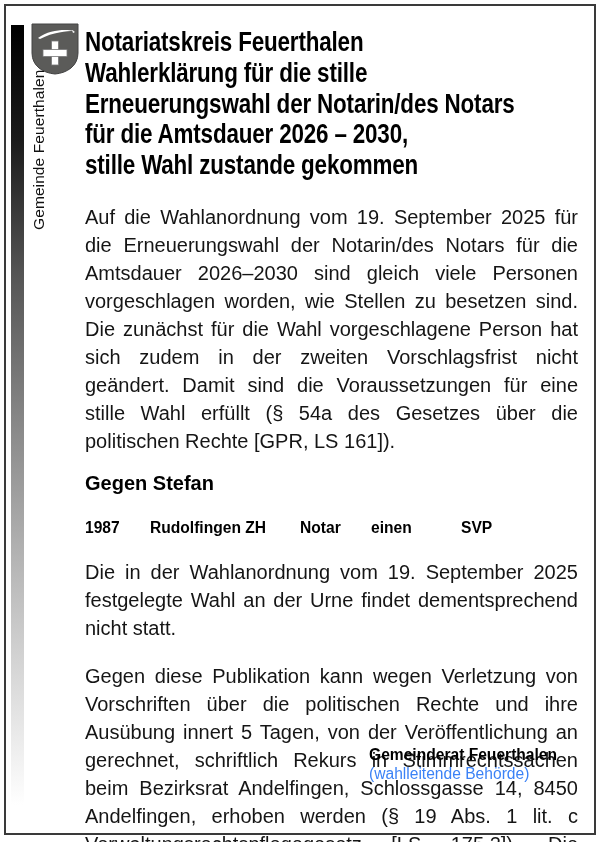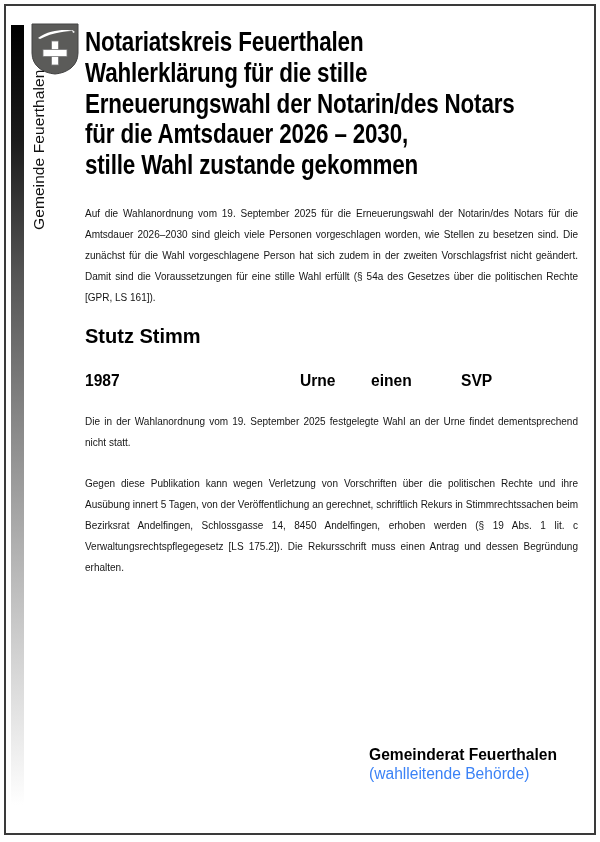--- a/index.html
+++ b/index.html
@@ -8,21 +8,21 @@
     .side-bar { position: absolute; left: 11px; top: 25px; width: 13px; height: 780px;
       background: linear-gradient(to bottom, #000 0%, #1c1c1c 15%, #555 32%, #8a8a8a 52%, #b8b8b8 70%, #dedede 86%, #ffffff 100%); }
     .shield { position: absolute; left: 31px; top: 23px; width: 48px; height: 52px; }
     .vertical-label { position: absolute; left: 30px; top: 230px; transform-origin: 0 0; transform: rotate(-90deg);
       font-size: 15.5px; font-weight: 400; white-space: nowrap; color: #111; letter-spacing: 0.1px; }
     .title { position: absolute; left: 85px; top: 27px; width: 500px; margin: 0;
       font-family: "Liberation Sans", sans-serif; font-weight: 700; font-size: 27px; line-height: 30.8px;
       transform: scaleX(0.83); transform-origin: 0 0; letter-spacing: -0.2px; color: #000; white-space: nowrap; }
     .title span { display: block; }
     .content { position: absolute; left: 85px; top: 203px; width: 493px; }
-    .para { margin: 0; font-size: 10px; line-height: 21px; text-align: justify; color: #151515; hyphens: manual; }
+    .para { margin: 0; font-size: 20px; line-height: 28px; text-align: justify; color: #151515; hyphens: manual; }
     .para.gap { margin-top: 19.4px; }
     .name { margin: 16px 0 0 0; font-size: 20px; font-weight: 700; line-height: 24px; color: #000; }
     .row { position: relative; height: 20px; margin-top: 24px; font-size: 15.6px; font-weight: 700; color: #000; }
     .row span { position: absolute; top: 0; white-space: nowrap; }
     .signature { position: absolute; left: 369px; top: 745px; font-size: 15.6px; line-height: 19.4px; }
     .signature .org { font-weight: 700; color: #000; display: block; text-align: right; }
     .signature .role { display: block; color: #3b82f6; }
   </style>
 </head>
 <body>
@@ -47,24 +47,25 @@
 <h1 class="title">
   <span>Notariatskreis Feuerthalen</span>
   <span>Wahlerklärung für die stille</span>
   <span>Erneuerungswahl der Notarin/des Notars</span>
   <span>für die Amtsdauer 2026 – 2030,</span>
   <span>stille Wahl zustande gekommen</span>
 </h1>
 
 <div class="content">
   <p class="para">Auf die Wahlanordnung vom 19. September 2025 für die Erneue­rungswahl der Notarin/des Notars für die Amtsdauer 2026–2030 sind gleich viele Personen vorgeschlagen worden, wie Stellen zu besetzen sind. Die zunächst für die Wahl vorgeschlagene Person hat sich zudem in der zweiten Vorschlagsfrist nicht geändert. Damit sind die Voraussetzungen für eine stille Wahl erfüllt (§ 54a des Gesetzes über die politischen Rechte [GPR, LS 161]).</p>
-  <div class="name">Stutz Stimm</div>
+  <div class="name">Gegen Stefan</div>
   <div class="row">
     <span style="left:0">1987</span>
-    <span style="left:215px">Urne</span>
+    <span style="left:65px">Rudolfingen ZH</span>
+    <span style="left:215px">Notar</span>
     <span style="left:286px">einen</span>
     <span style="left:376px">SVP</span>
   </div>
   <p class="para gap" style="">Die in der Wahlanordnung vom 19. September 2025 festgelegte Wahl an der Urne findet dementsprechend nicht statt.</p>
   <p class="para gap">Gegen diese Publikation kann wegen Verletzung von Vorschriften über die politischen Rechte und ihre Ausübung innert 5 Tagen, von der Veröffentlichung an gerechnet, schriftlich Rekurs in Stimm­rechtssachen beim Bezirksrat Andelfingen, Schlossgasse 14, 8450 Andelfingen, erhoben werden (§ 19 Abs. 1 lit. c Verwaltungsrechts­pflegegesetz [LS 175.2]). Die Rekursschrift muss einen Antrag und dessen Begründung erhalten.</p>
 </div>
 
 <div class="signature">
   <span class="org">Gemeinderat Feuerthalen</span>
   <span class="role">(wahlleitende Behörde)</span>

